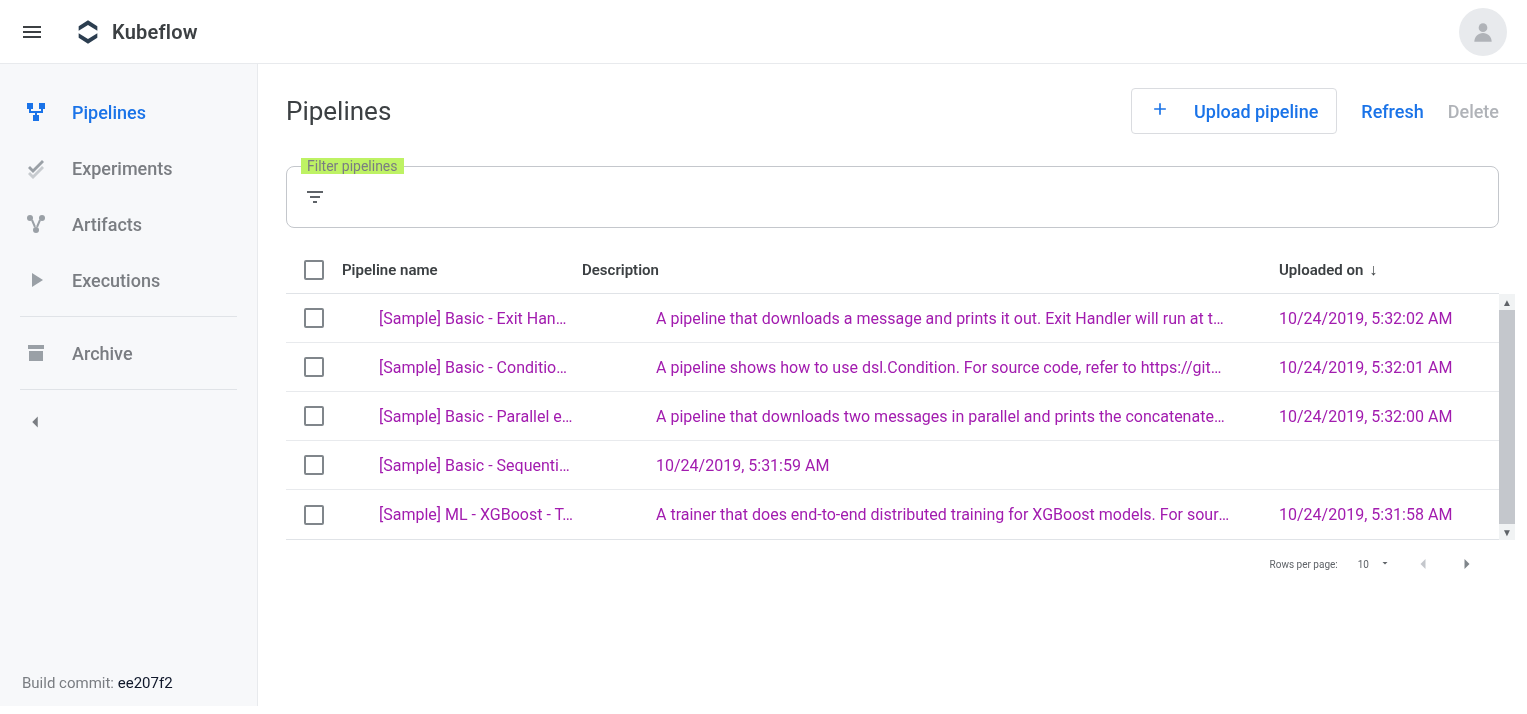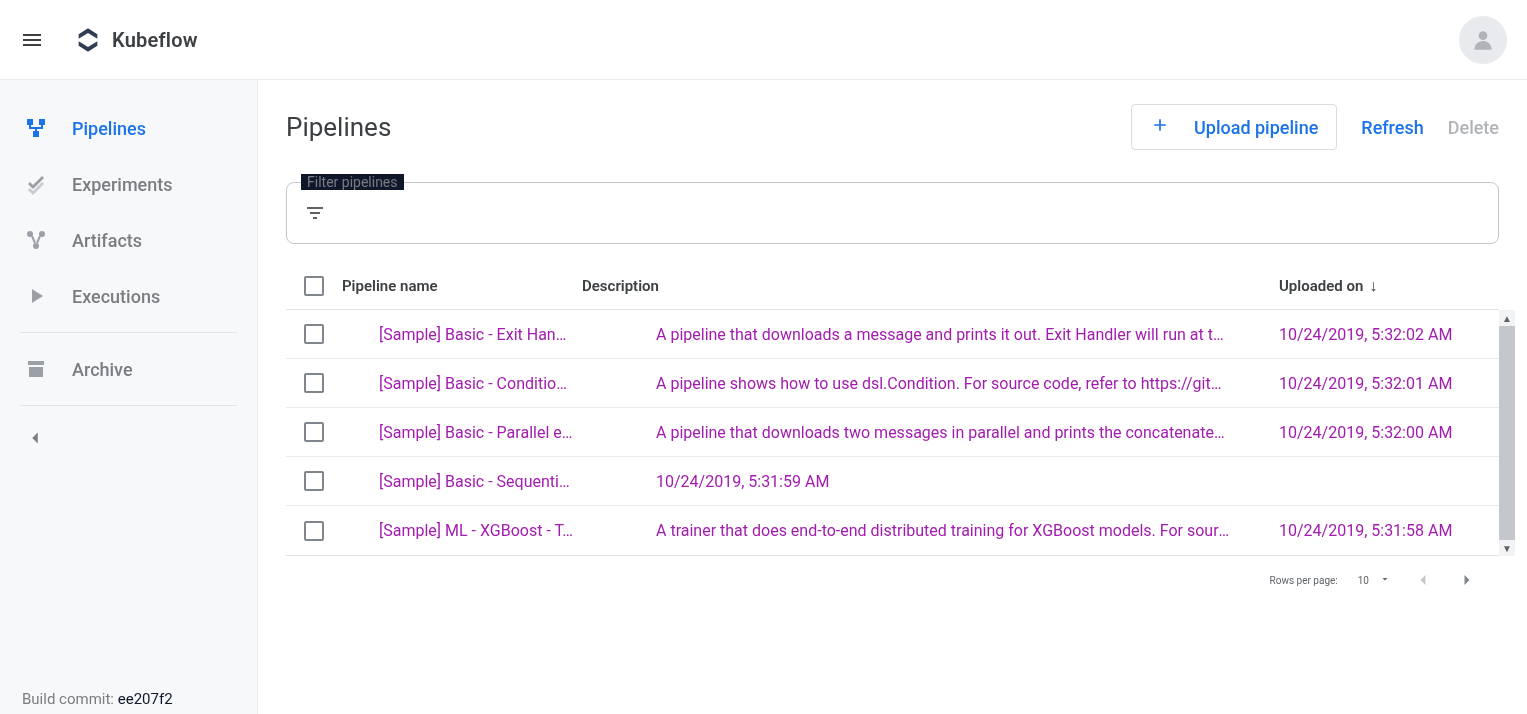--- a/index.html
+++ b/index.html
@@ -1,19 +1,19 @@
 <!DOCTYPE html>
 <html><head>
 <meta charset="utf-8">
 <style>
 * { box-sizing: border-box; margin: 0; padding: 0; font-family: 'Roboto', 'Helvetica Neue', Arial, sans-serif; }
 body { background: #fff; color: #3c4043; width: 1527px; height: 714px; overflow: hidden; }
 
 
-.header { height: 80px; border-bottom: 1px solid #e8eaed; display: flex; align-items: center; padding: 0 20px; }
+.header { height: 64px; border-bottom: 1px solid #e8eaed; display: flex; align-items: center; padding: 0 20px; }
 .hamburger { width: 24px; height: 24px; cursor: pointer; margin-right: 30px; }
 .hamburger svg { width: 100%; height: 100%; }
 .brand { display: flex; align-items: center; gap: 10px; }
 .brand-icon { width: 28px; height: 28px; }
 .brand-name { font-size: 20px; font-weight: 600; color: #3c4043; letter-spacing: 0.2px; }
 .avatar { margin-left: auto; width: 48px; height: 48px; border-radius: 50%; background: #e8eaed; display: flex; align-items: center; justify-content: center; cursor: pointer; }
 .avatar svg { width: 26px; height: 26px; fill: #b0b3b8; }
 
 
 .layout { display: flex; height: calc(100% - 72px); }
@@ -36,21 +36,21 @@
 .page-title { font-size: 26px; font-weight: 400; color: #3c4043; }
 .actions { margin-left: auto; display: flex; align-items: center; gap: 24px; }
 .btn-outlined { border: 1px solid #dadce0; border-radius: 4px; padding: 10px 18px; font-size: 18px; color: #1a73e8; background: #fff; cursor: pointer; display: flex; align-items: center; gap: 24px; font-weight: 500; margin-left: 17px; }
 .btn-outlined svg { width: 20px; height: 20px; fill: #1a73e8; }
 .btn-text { font-size: 18px; font-weight: 500; cursor: pointer; border: none; background: none; }
 .btn-text.primary { color: #1a73e8; }
 .btn-text.disabled { color: #b0b3b8; cursor: default; }
 
 
 .filter-box { position: relative; border: 1px solid #c4c7cc; border-radius: 8px; height: 62px; display: flex; align-items: center; padding: 0 16px; margin-bottom: 18px; }
-.filter-label { position: absolute; top: -9px; left: 14px; background: #0f172a; padding: 0 6px; font-size: 14px; color: #7a7d82; }
+.filter-label { position: absolute; top: -9px; left: 14px; background: #bef264; padding: 0 6px; font-size: 14px; color: #7a7d82; }
 .filter-icon { width: 24px; height: 24px; }
 .filter-icon svg { fill: #5f6368; }
 .filter-input { flex: 1; border: none; outline: none; font-size: 16px; margin-left: 12px; background: transparent; }
 
 
 .table-wrap { position: relative; }
 .table-header { display: flex; align-items: center; height: 48px; border-bottom: 1px solid #e0e3e7; font-size: 15px; font-weight: 600; color: #3c4043; }
 .col-cb { width: 56px; display: flex; justify-content: center; align-items: center; }
 .col-name { width: 240px; padding-right: 12px; }
 .col-desc { flex: 1; padding-right: 12px; }

